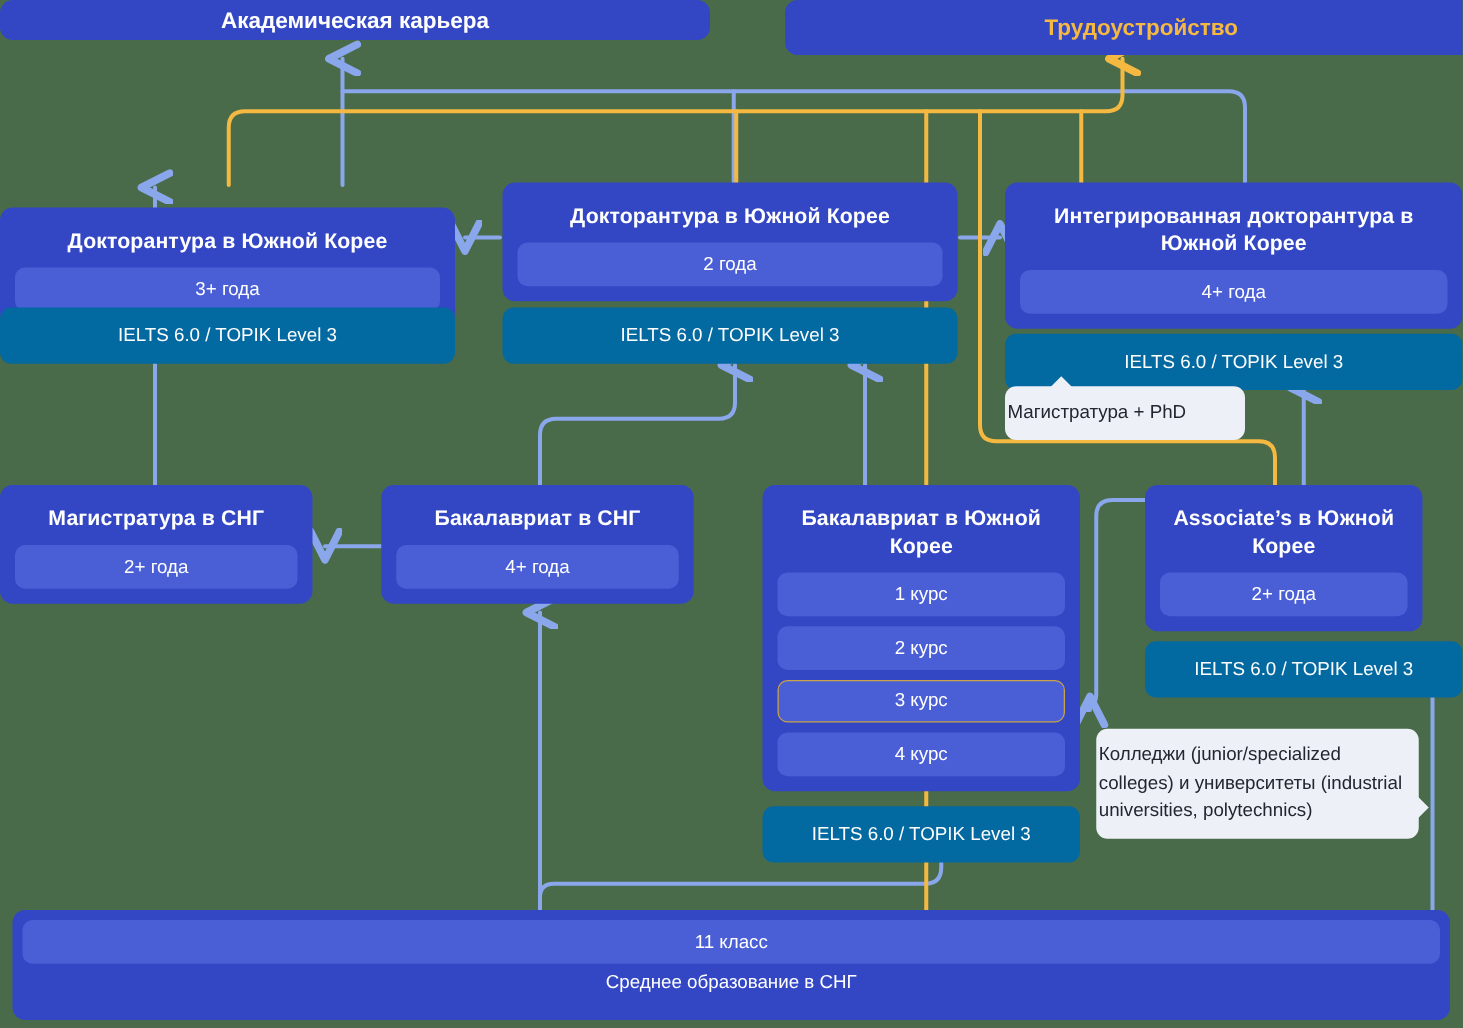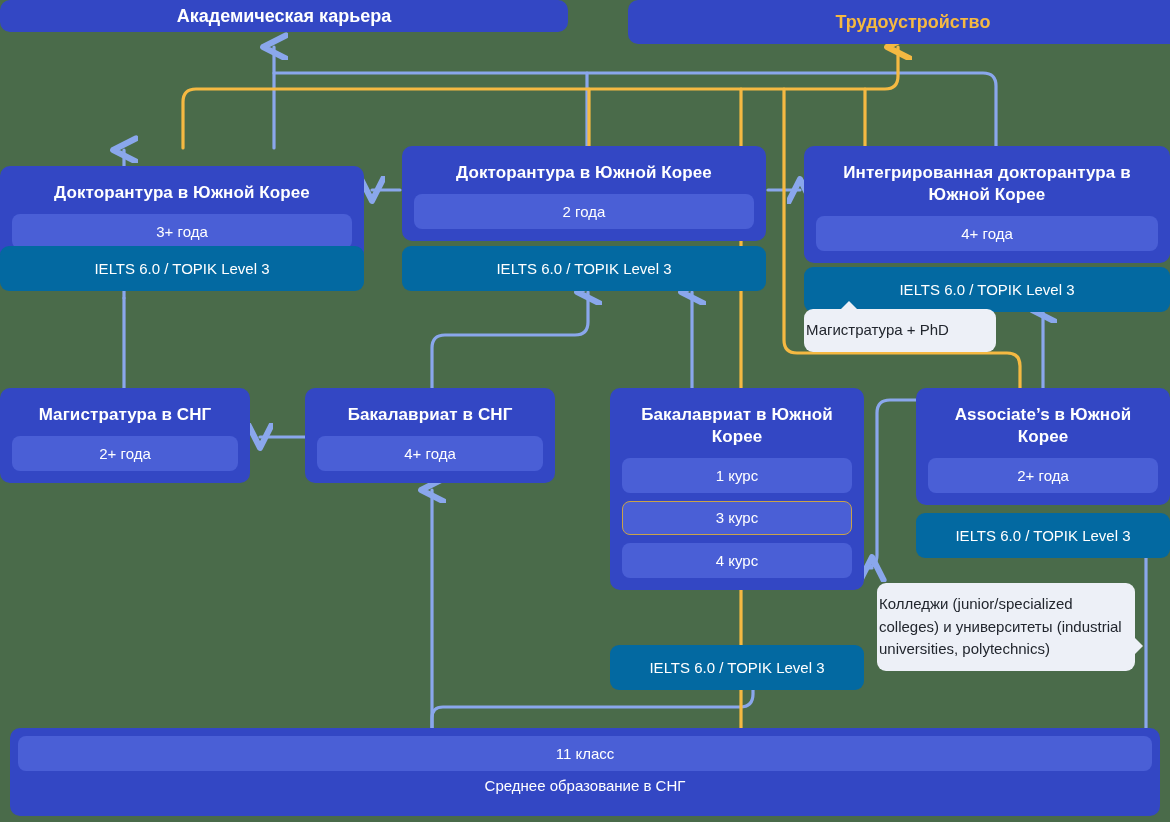--- a/index.html
+++ b/index.html
@@ -203,26 +203,27 @@
   </div>
 
   <div class="node" style="left:305px;top:388px;width:250px;">
     <div class="title">Бакалавриат в СНГ</div>
     <div class="pill">4+ года</div>
   </div>
 
   <div class="node" style="left:610px;top:388px;width:254px;">
     <div class="title">Бакалавриат в Южной Корее</div>
     <div class="pill">1 курс</div>
+    <div class="pill">2 курс</div>
     <div class="pill highlight">3 курс</div>
     <div class="pill">4 курс</div>
   </div>
   <div class="req" style="left:610px;top:645px;width:254px;">IELTS 6.0 / TOPIK Level 3</div>
 
-  <div class="node" style="left:916px;top:388px;width:254px;">
+  <div class="node" style="left:916px;top:388px;width:222px;">
     <div class="title">Associate’s в Южной Корее</div>
     <div class="pill">2+ года</div>
   </div>
   <div class="req" style="left:916px;top:513px;width:254px;">IELTS 6.0 / TOPIK Level 3</div>
 
   <div class="tip right" style="left:877px;top:583px;width:258px;">
     <span class="tail"></span>
     <span>Колледжи (junior/specialized colleges) и университеты (industrial universities, polytechnics)</span>
   </div>
 

